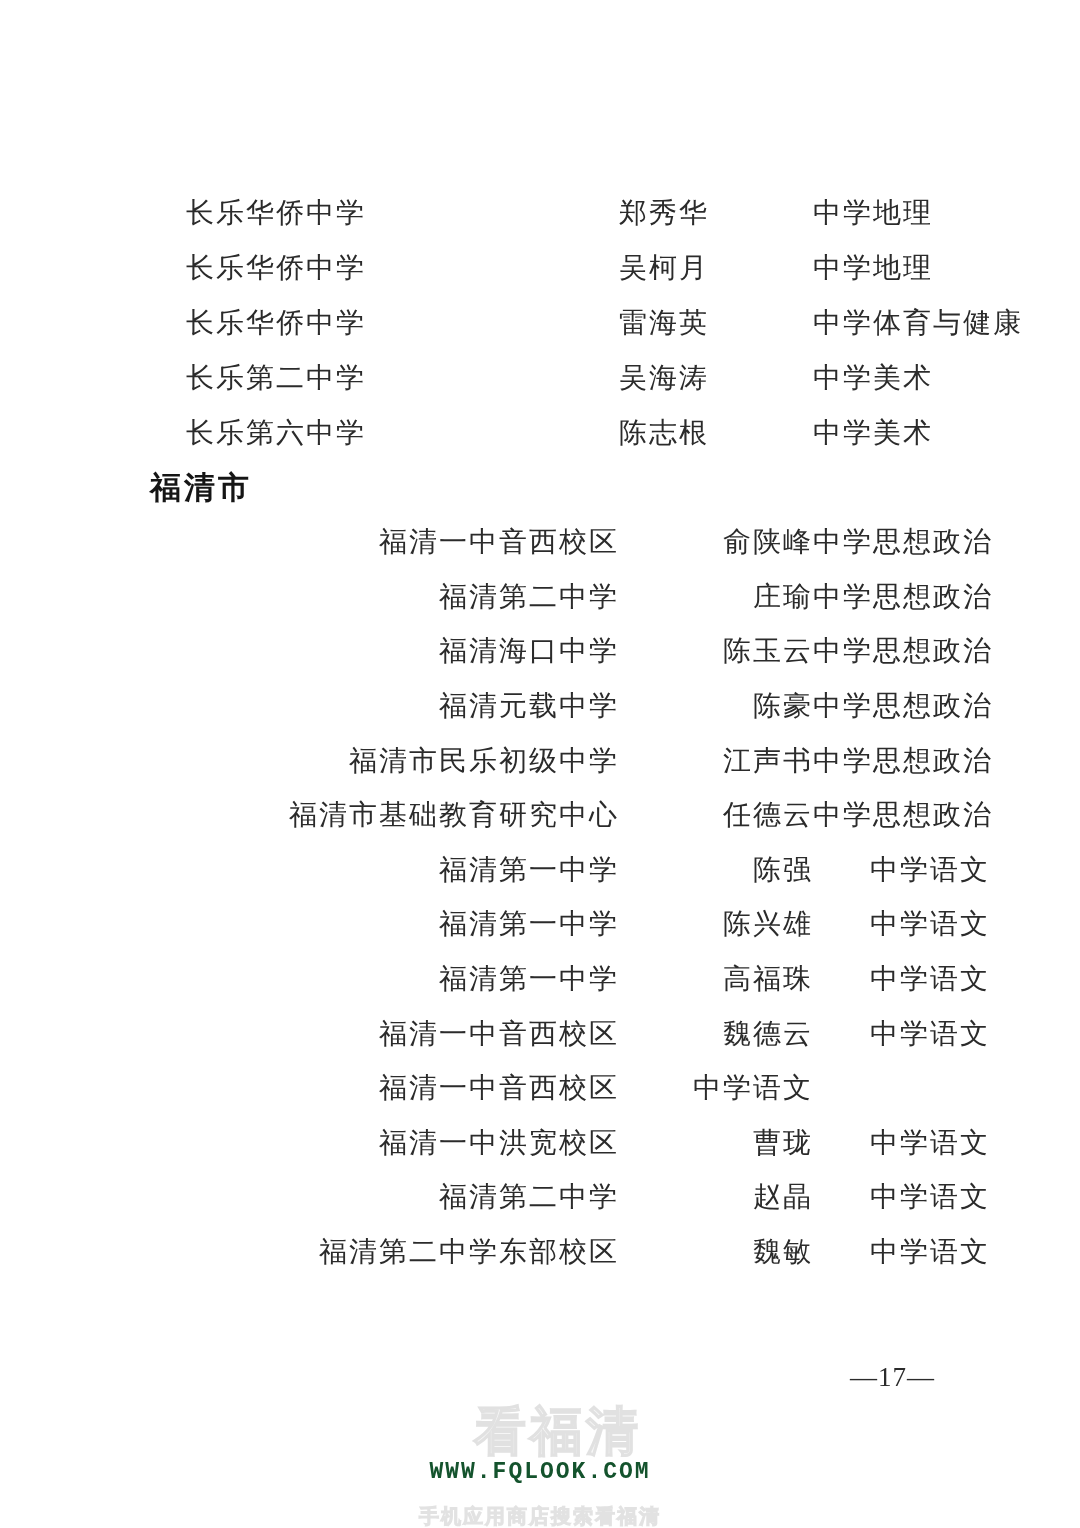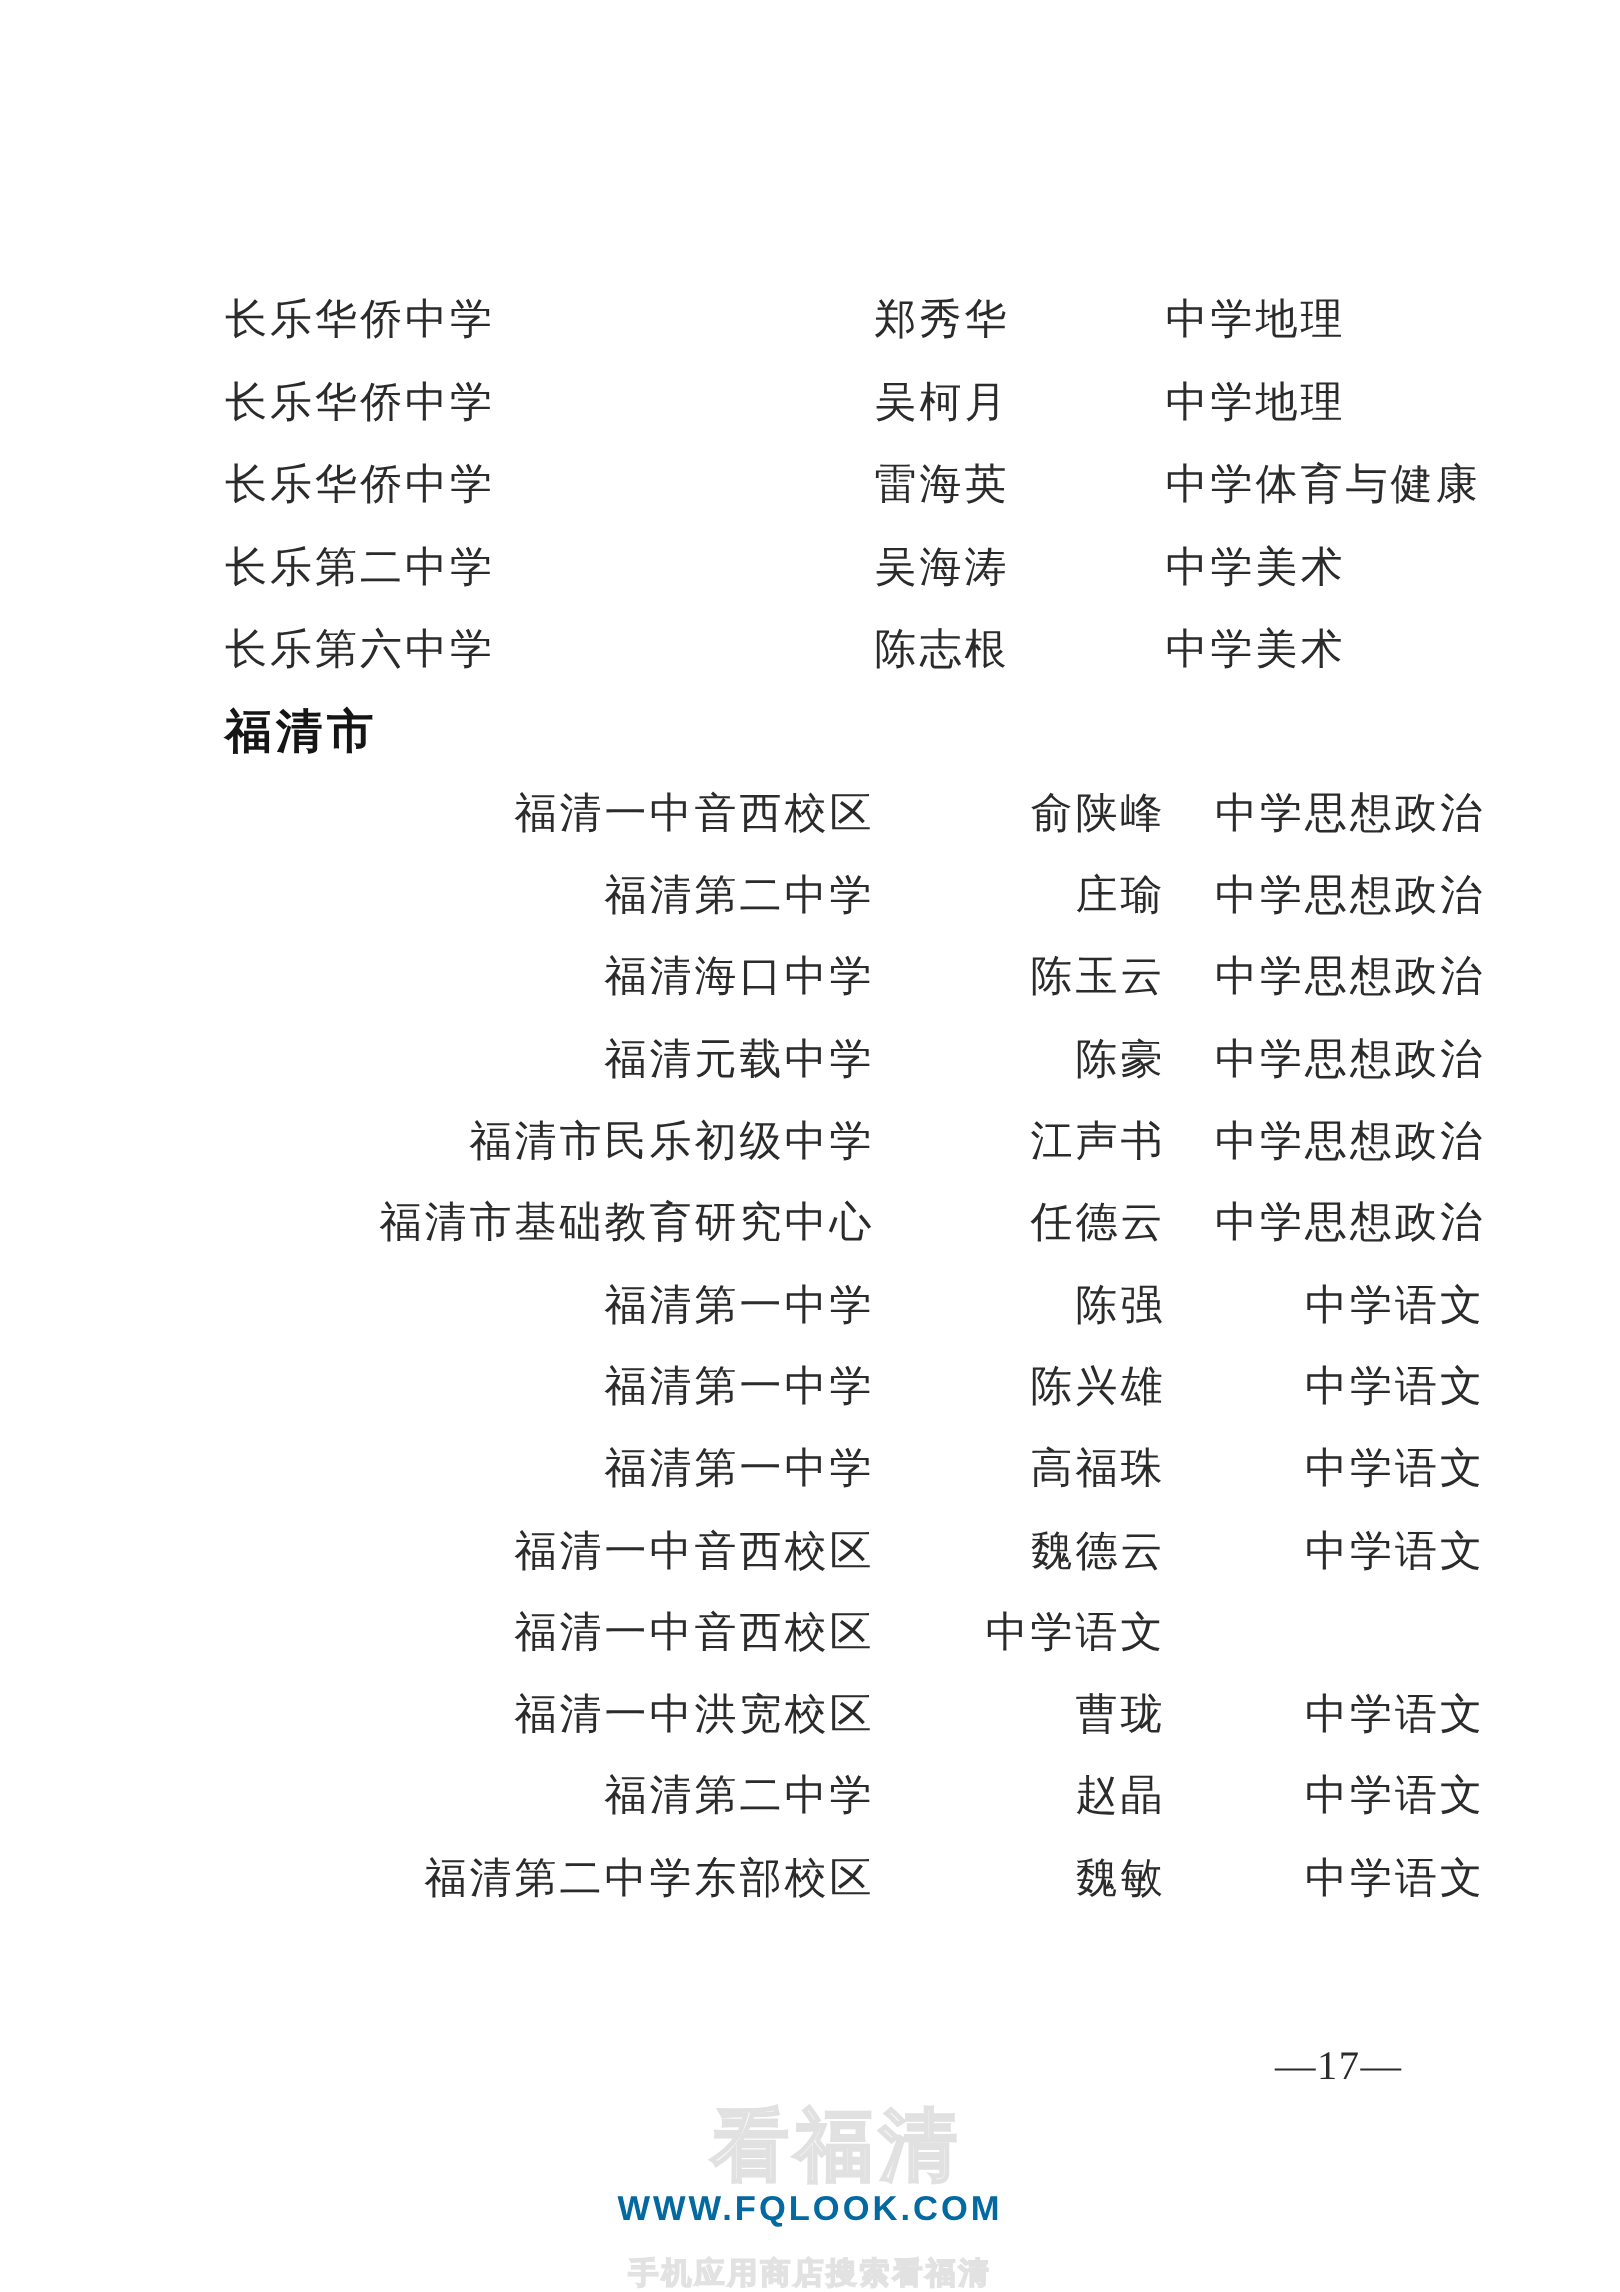--- a/index.html
+++ b/index.html
@@ -23,20 +23,21 @@
     width: 840px;
   }
   .row {
     display: grid;
     grid-template-columns: 433px 194px auto;
     align-items: center;
     height: 55px;
     font-size: 28px;
     letter-spacing: 2px;
     white-space: nowrap;
+    margin-left: 36px;
   }
   .rows-fuqing .row {
     height: 54.6px;
     text-align: right;
   }
   .section-header {
     display: flex;
     align-items: center;
     height: 55px;
     font-family: "Liberation Sans", "DejaVu Sans", sans-serif;
@@ -73,21 +74,22 @@
     letter-spacing: 4px;
     color: #f7f7f7;
     margin-left: 36px;
     -webkit-text-stroke: 1.5px #e1e1e1;
   }
   .wm-url {
     margin-top: 4px;
     font-size: 23px;
     font-weight: bold;
     letter-spacing: 2px;
-    color: #0369a1;
+    color: #14532d;
+    font-family: Liberation Mono, monospace;
   }
   .wm-line {
     margin-top: 22px;
     font-size: 20px;
     font-weight: bold;
     letter-spacing: 2px;
     color: #f5f5f5;
     -webkit-text-stroke: 1px #e2e2e2;
   }
 </style>

